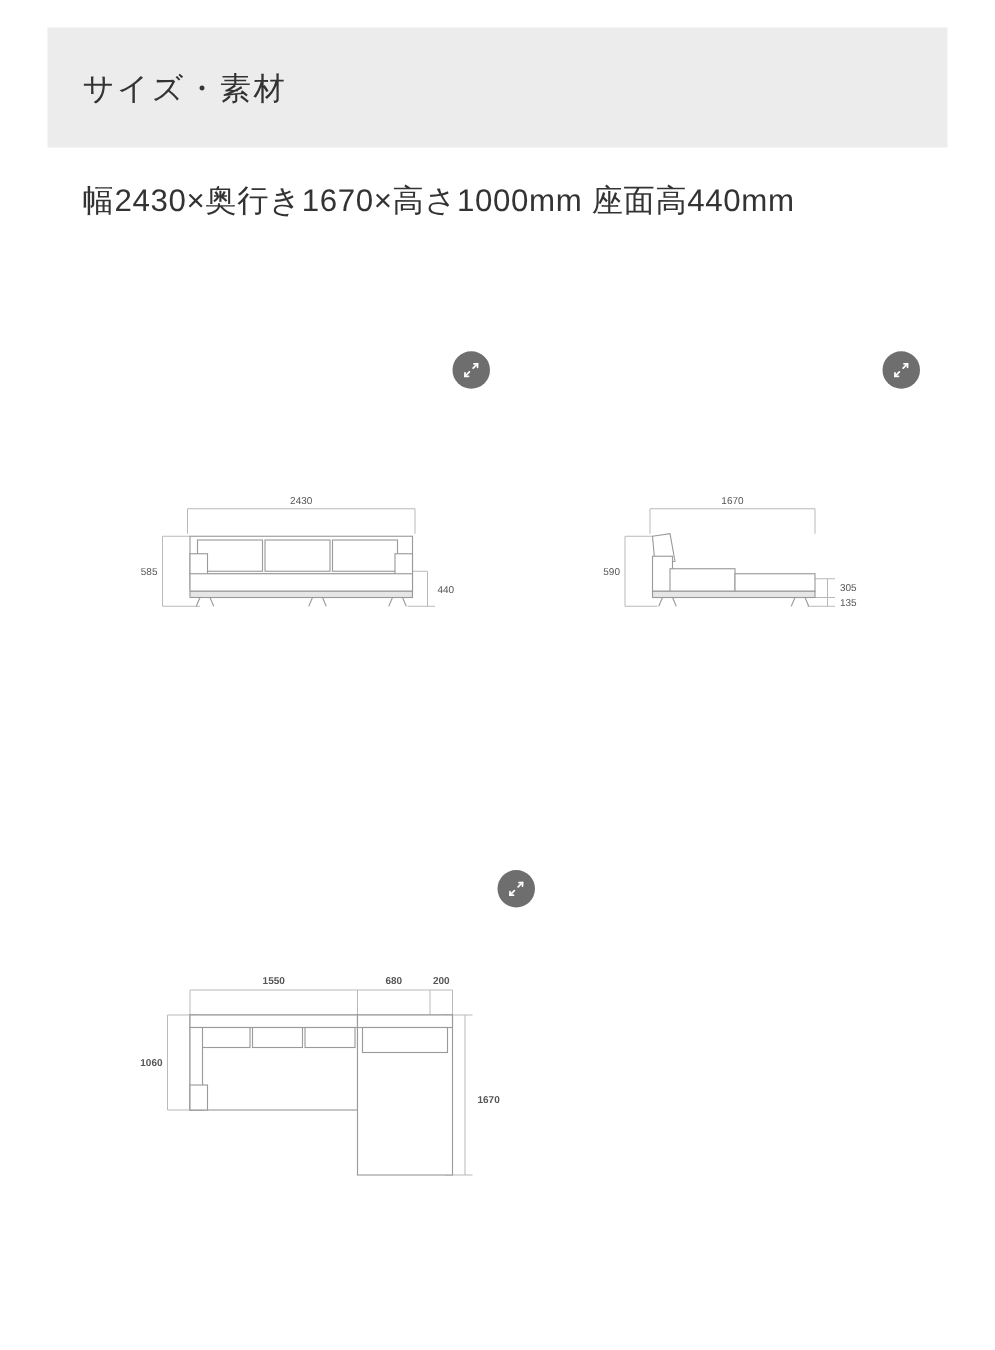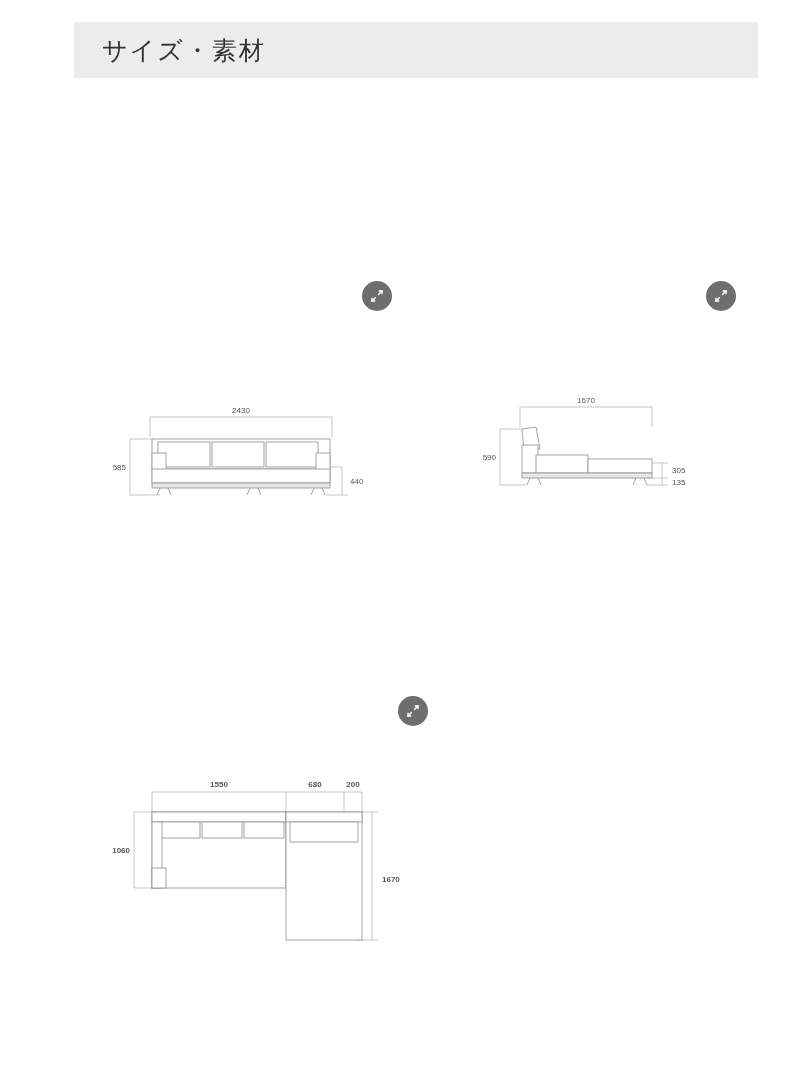--- a/index.html
+++ b/index.html
@@ -24,26 +24,25 @@
   
   .content {
     position: absolute;
     left: 38px;
     top: 22px;
     width: 720px;
   }
 
   .section-header {
     background: #ececec;
-    height: 56px;
+    height: 96px;
     display: flex;
     align-items: center;
     padding-left: 28px;
     box-sizing: border-box;
-    margin-left: 36px;
   }
   .section-header .title {
     font-size: 25px;
     letter-spacing: 2px;
     color: #333;
     font-weight: 400;
   }
 
   .variant-name {
     margin-top: 36px;
@@ -84,20 +83,21 @@
 </head>
 <body>
 
 <div class="page">
   <div class="content">
 
     <div class="section-header">
       <div class="title">サイズ・素材</div>
     </div>
 
+    <div class="dimension-line">幅2430×奥行き1670×高さ1000mm 座面高440mm</div>
   </div>
 
   <div class="zoom-btn" style="left:362px; top:281px;">
     <svg width="16" height="16" viewBox="0 0 16 16">
       <g stroke="#ffffff" stroke-width="1.4" fill="none" stroke-linecap="round">
         <path d="M9.5 6.5 L13 3"></path>
           <path d="M10.2 3 L13 3 L13 5.8"></path>
         <path d="M6.5 9.5 L3 13"></path>
           <path d="M5.8 13 L3 13 L3 10.2"></path>
       </g>
@@ -117,21 +117,21 @@
     <svg width="16" height="16" viewBox="0 0 16 16">
       <g stroke="#ffffff" stroke-width="1.4" fill="none" stroke-linecap="round">
         <path d="M9.5 6.5 L13 3"></path>
           <path d="M10.2 3 L13 3 L13 5.8"></path>
         <path d="M6.5 9.5 L3 13"></path>
           <path d="M5.8 13 L3 13 L3 10.2"></path>
       </g>
     </svg>
   </div>
 
-  <div class="drawing" style="left:100px; top:395px;">
+  <div class="drawing" style="left:100px; top:385px;">
     <svg width="290" height="125" viewBox="0 0 290 125">
       <g stroke="#b9b9b9" stroke-width="0.8" fill="none">
 
         <line x1="50" y1="22" x2="232" y2="22"></line>
         <line x1="50" y1="22" x2="50" y2="42"></line>
         <line x1="232" y1="22" x2="232" y2="42"></line>
 
         <line x1="30" y1="44" x2="30" y2="100"></line>
         <line x1="30" y1="44" x2="52" y2="44"></line>
         <line x1="30" y1="100" x2="60" y2="100"></line>

